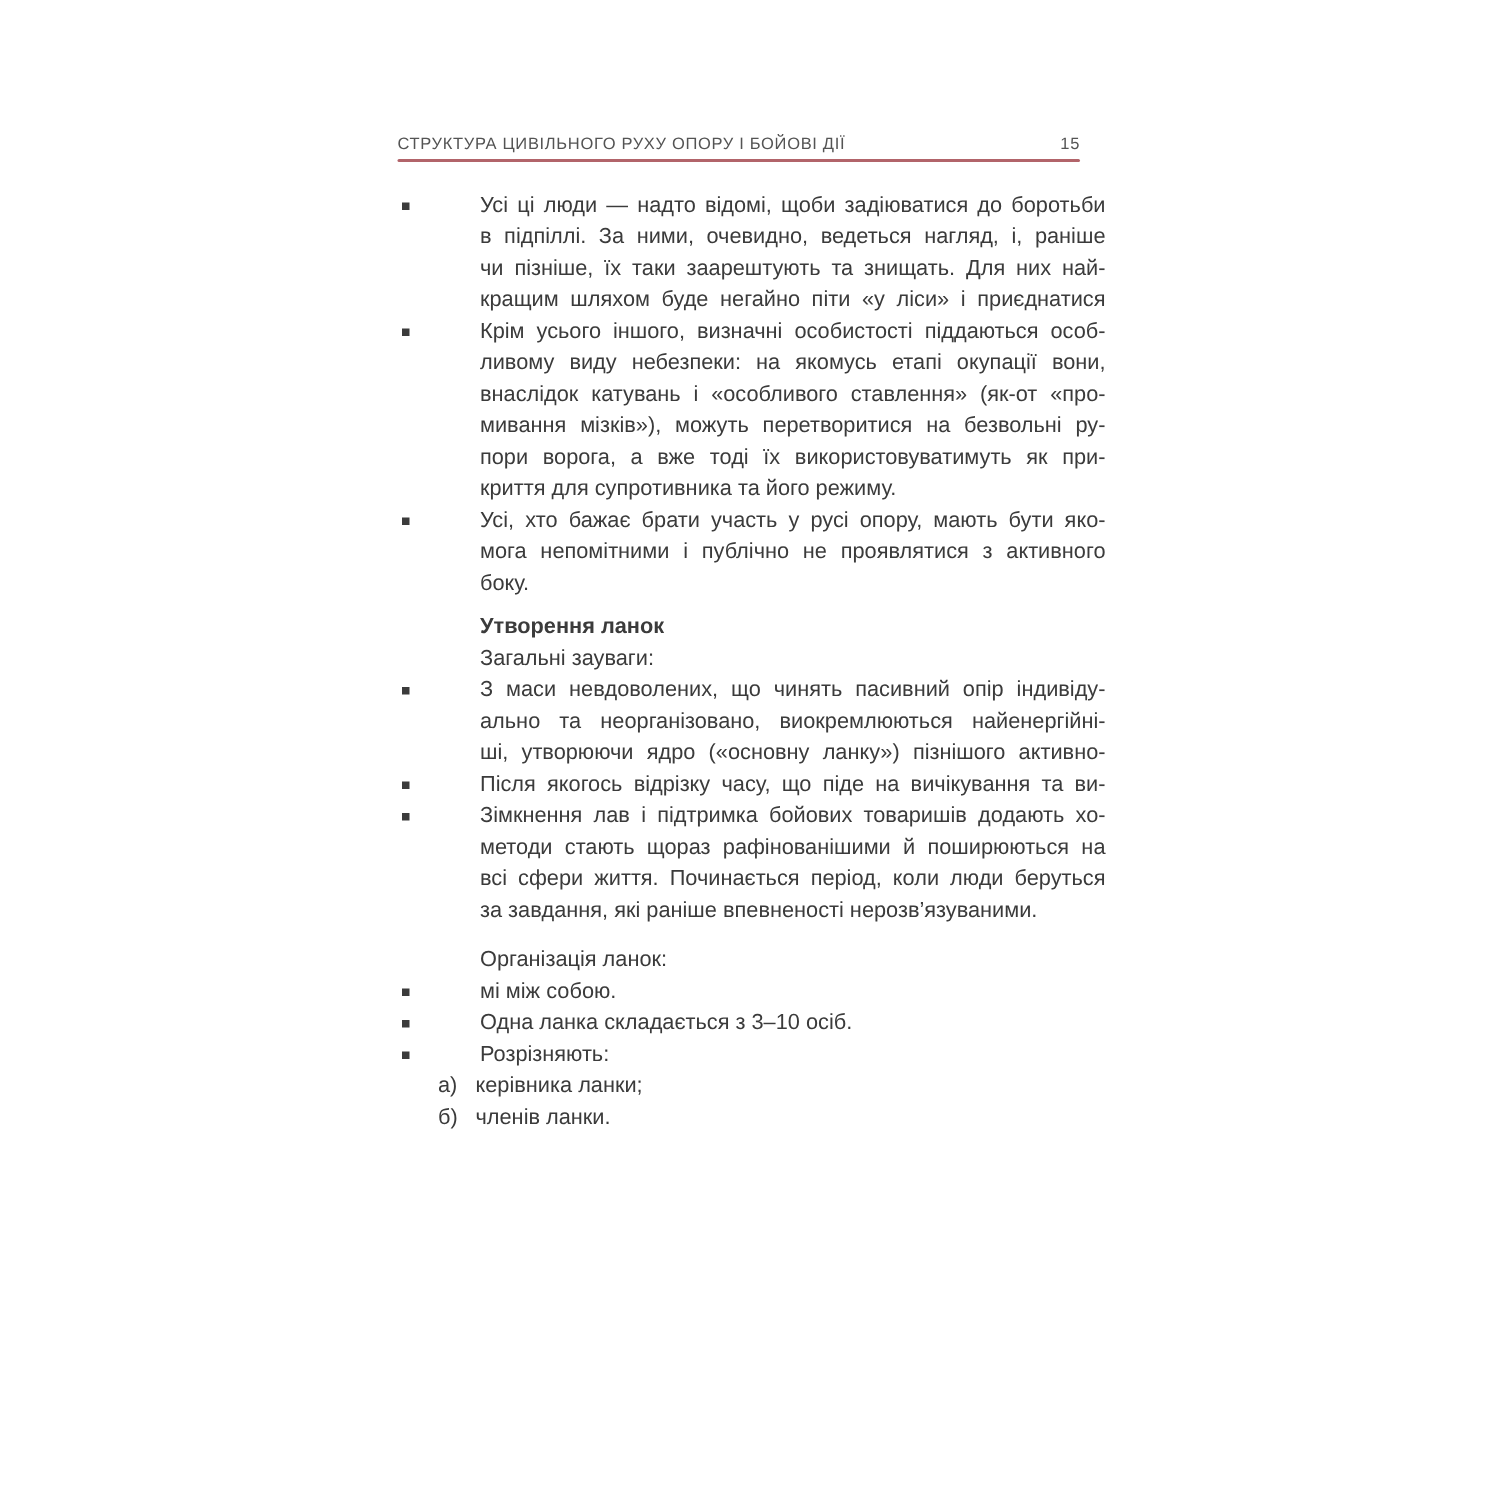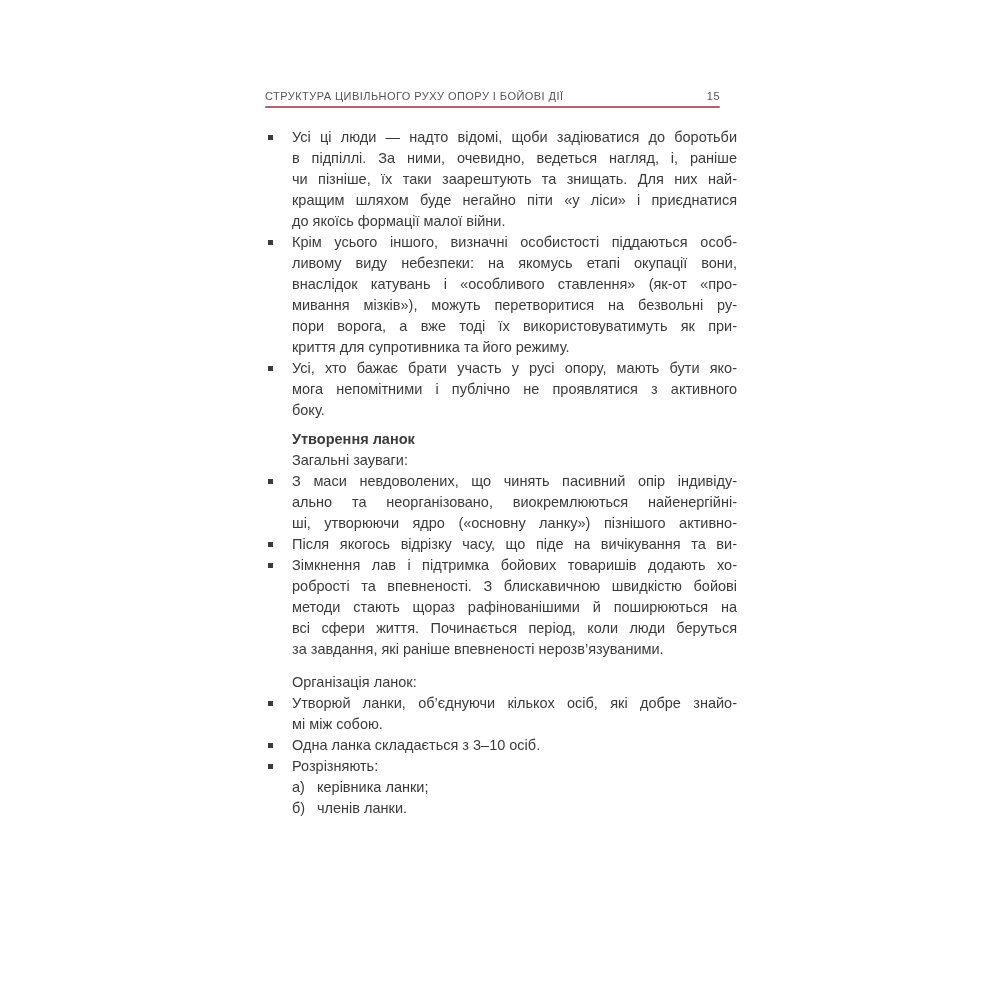--- a/index.html
+++ b/index.html
@@ -56,21 +56,21 @@
     margin-top: 8px;
   }
   .bullet-marker {
     position: absolute;
     left: 3px;
     top: 8px;
     width: 5px;
     height: 5px;
     background: #3b3b3b;
   }
-  .line { text-align: left; }
+  .line { text-align: left; margin-left: 28px; }
   .line.j {
     text-align: justify;
     text-align-last: justify;
   }
   .block.sub { display: flex; }
   .sub-marker {
     flex: 0 0 25px;
   }
   .gap { height: 12px; }
 </style>
@@ -87,21 +87,20 @@
     <div class="runhead-rule" style="background: rgb(178, 100, 106);"></div>
   </div>
 
   <div class="bodycol">
       <div class="block bullet">
         <span class="bullet-marker"></span>
         <div class="line j">Усі ці люди — надто відомі, щоби задіюватися до боротьби</div>
         <div class="line j">в підпіллі. За ними, очевидно, ведеться нагляд, і, раніше</div>
         <div class="line j">чи пізніше, їх таки заарештують та знищать. Для них най-</div>
         <div class="line j">кращим шляхом буде негайно піти «у ліси» і приєднатися</div>
-        <div class="line">до якоїсь формації малої війни.</div>
       </div>
       <div class="block bullet">
         <span class="bullet-marker"></span>
         <div class="line j">Крім усього іншого, визначні особистості піддаються особ-</div>
         <div class="line j">ливому виду небезпеки: на якомусь етапі окупації вони,</div>
         <div class="line j">внаслідок катувань і «особливого ставлення» (як-от «про-</div>
         <div class="line j">мивання мізків»), можуть перетворитися на безвольні ру-</div>
         <div class="line j">пори ворога, а вже тоді їх використовуватимуть як при-</div>
         <div class="line">криття для супротивника та його режиму.</div>
       </div>
@@ -123,32 +122,30 @@
         <div class="line j">ально та неорганізовано, виокремлюються найенергійні-</div>
         <div class="line j">ші, утворюючи ядро («основну ланку») пізнішого активно-</div>
       </div>
       <div class="block bullet">
         <span class="bullet-marker"></span>
         <div class="line j">Після якогось відрізку часу, що піде на вичікування та ви-</div>
       </div>
       <div class="block bullet">
         <span class="bullet-marker"></span>
         <div class="line j">Зімкнення лав і підтримка бойових товаришів додають хо-</div>
-        <div class="line j">робрості та впевненості. З блискавичною швидкістю бойові</div>
         <div class="line j">методи стають щораз рафінованішими й поширюються на</div>
         <div class="line j">всі сфери життя. Починається період, коли люди беруться</div>
         <div class="line">за завдання, які раніше впевненості нерозв’язуваними.</div>
       </div>
       <div class="gap"></div>
       <div class="block plain">
         <div class="line">Організація ланок:</div>
       </div>
       <div class="block bullet">
         <span class="bullet-marker"></span>
-        <div class="line j">Утворюй ланки, об’єднуючи кількох осіб, які добре знайо-</div>
         <div class="line">мі між собою.</div>
       </div>
       <div class="block bullet">
         <span class="bullet-marker"></span>
         <div class="line">Одна ланка складається з 3–10 осіб.</div>
       </div>
       <div class="block bullet">
         <span class="bullet-marker"></span>
         <div class="line">Розрізняють:</div>
       </div>

